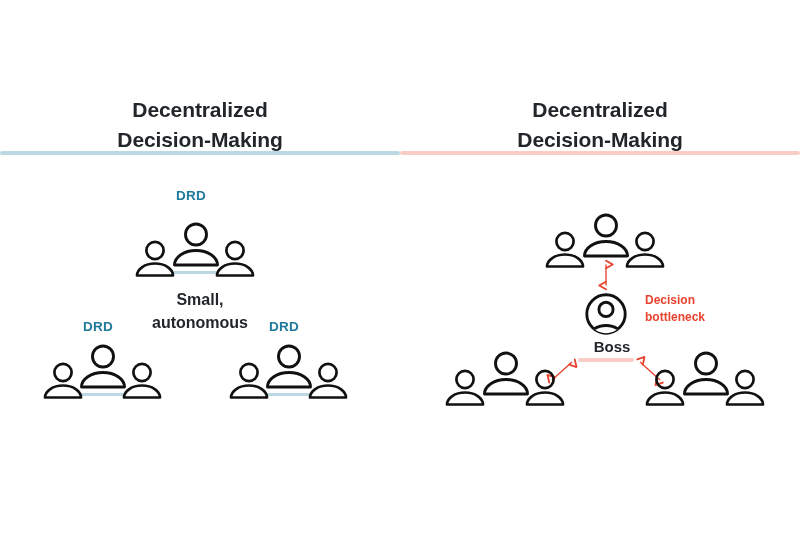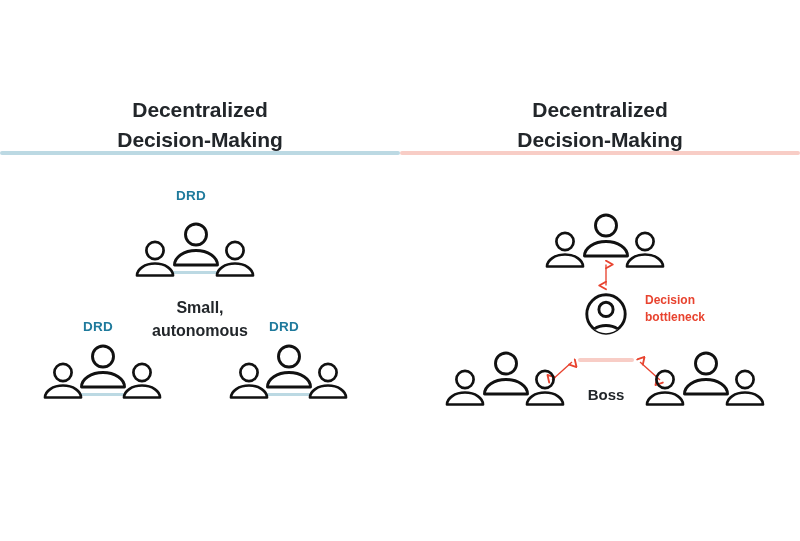--- a/index.html
+++ b/index.html
@@ -131,21 +131,21 @@
 
   <div class="panel panel-left">
 
     <div class="title-block">
       <span class="title-line">
         <span class="title-line-1">Decentralized</span><span class="title-underline" style="background:#bcd9e3"></span>
       </span>
       <span class="title-line">Decision-Making</span>
     </div>
 
-    <div class="center-text" style="left:128px; top:296px; width:144px;">
+    <div class="center-text" style="left:128px; top:288px; width:144px;">
       <div>Small,</div>
       <div>autonomous</div>
     </div>
 
     <div class="abs" style="left:0; top:0;">
 
       <div class="drd-label" style="left:176px; top:188px;">DRD</div>
 
       <div class="person" style="left:168px; top:222px;">
         <svg width="56" height="46" viewBox="0 0 56 46">
@@ -275,21 +275,21 @@
       <div class="person" style="left:184px; top:292px;">
         <svg width="44" height="44" viewBox="0 0 44 44">
           <clipPath id="bossclip">
               <circle cx="22" cy="22" r="19.2"></circle>
             </clipPath>
           <circle cx="22" cy="22" r="19.2" fill="#ffffff" stroke="#111111" stroke-width="2.9"></circle>
           <circle cx="22" cy="17.4" r="7.1" fill="none" stroke="#111111" stroke-width="2.9"></circle>
           <path d="M 5.5 45 a 16.5 11.5 0 0 1 33 0 z" fill="#ffffff" stroke="#111111" stroke-width="2.9" stroke-linejoin="round" clip-path="url(#bossclip)"></path>
         </svg>
       </div>
-      <div class="boss-label" style="left:166px; top:338px; width:80px;margin-top:48px;">Boss</div>
+      <div class="boss-label" style="left:172px; top:338px; width:80px;">Boss</div>
       <div class="boss-underline" style="left:178px; top:358px; width:56px; background:#f8cdc6;"></div>
     </div>
 
     <div class="bottleneck-label" style="left:245px; top:292px; color:#e8432f;">
       <div>Decision</div>
       <div>bottleneck</div>
     </div>
 
     <svg class="arrow-svg" style="left:146px; top:357px;" width="32" height="28" viewBox="0 0 32 28">
       <defs>

